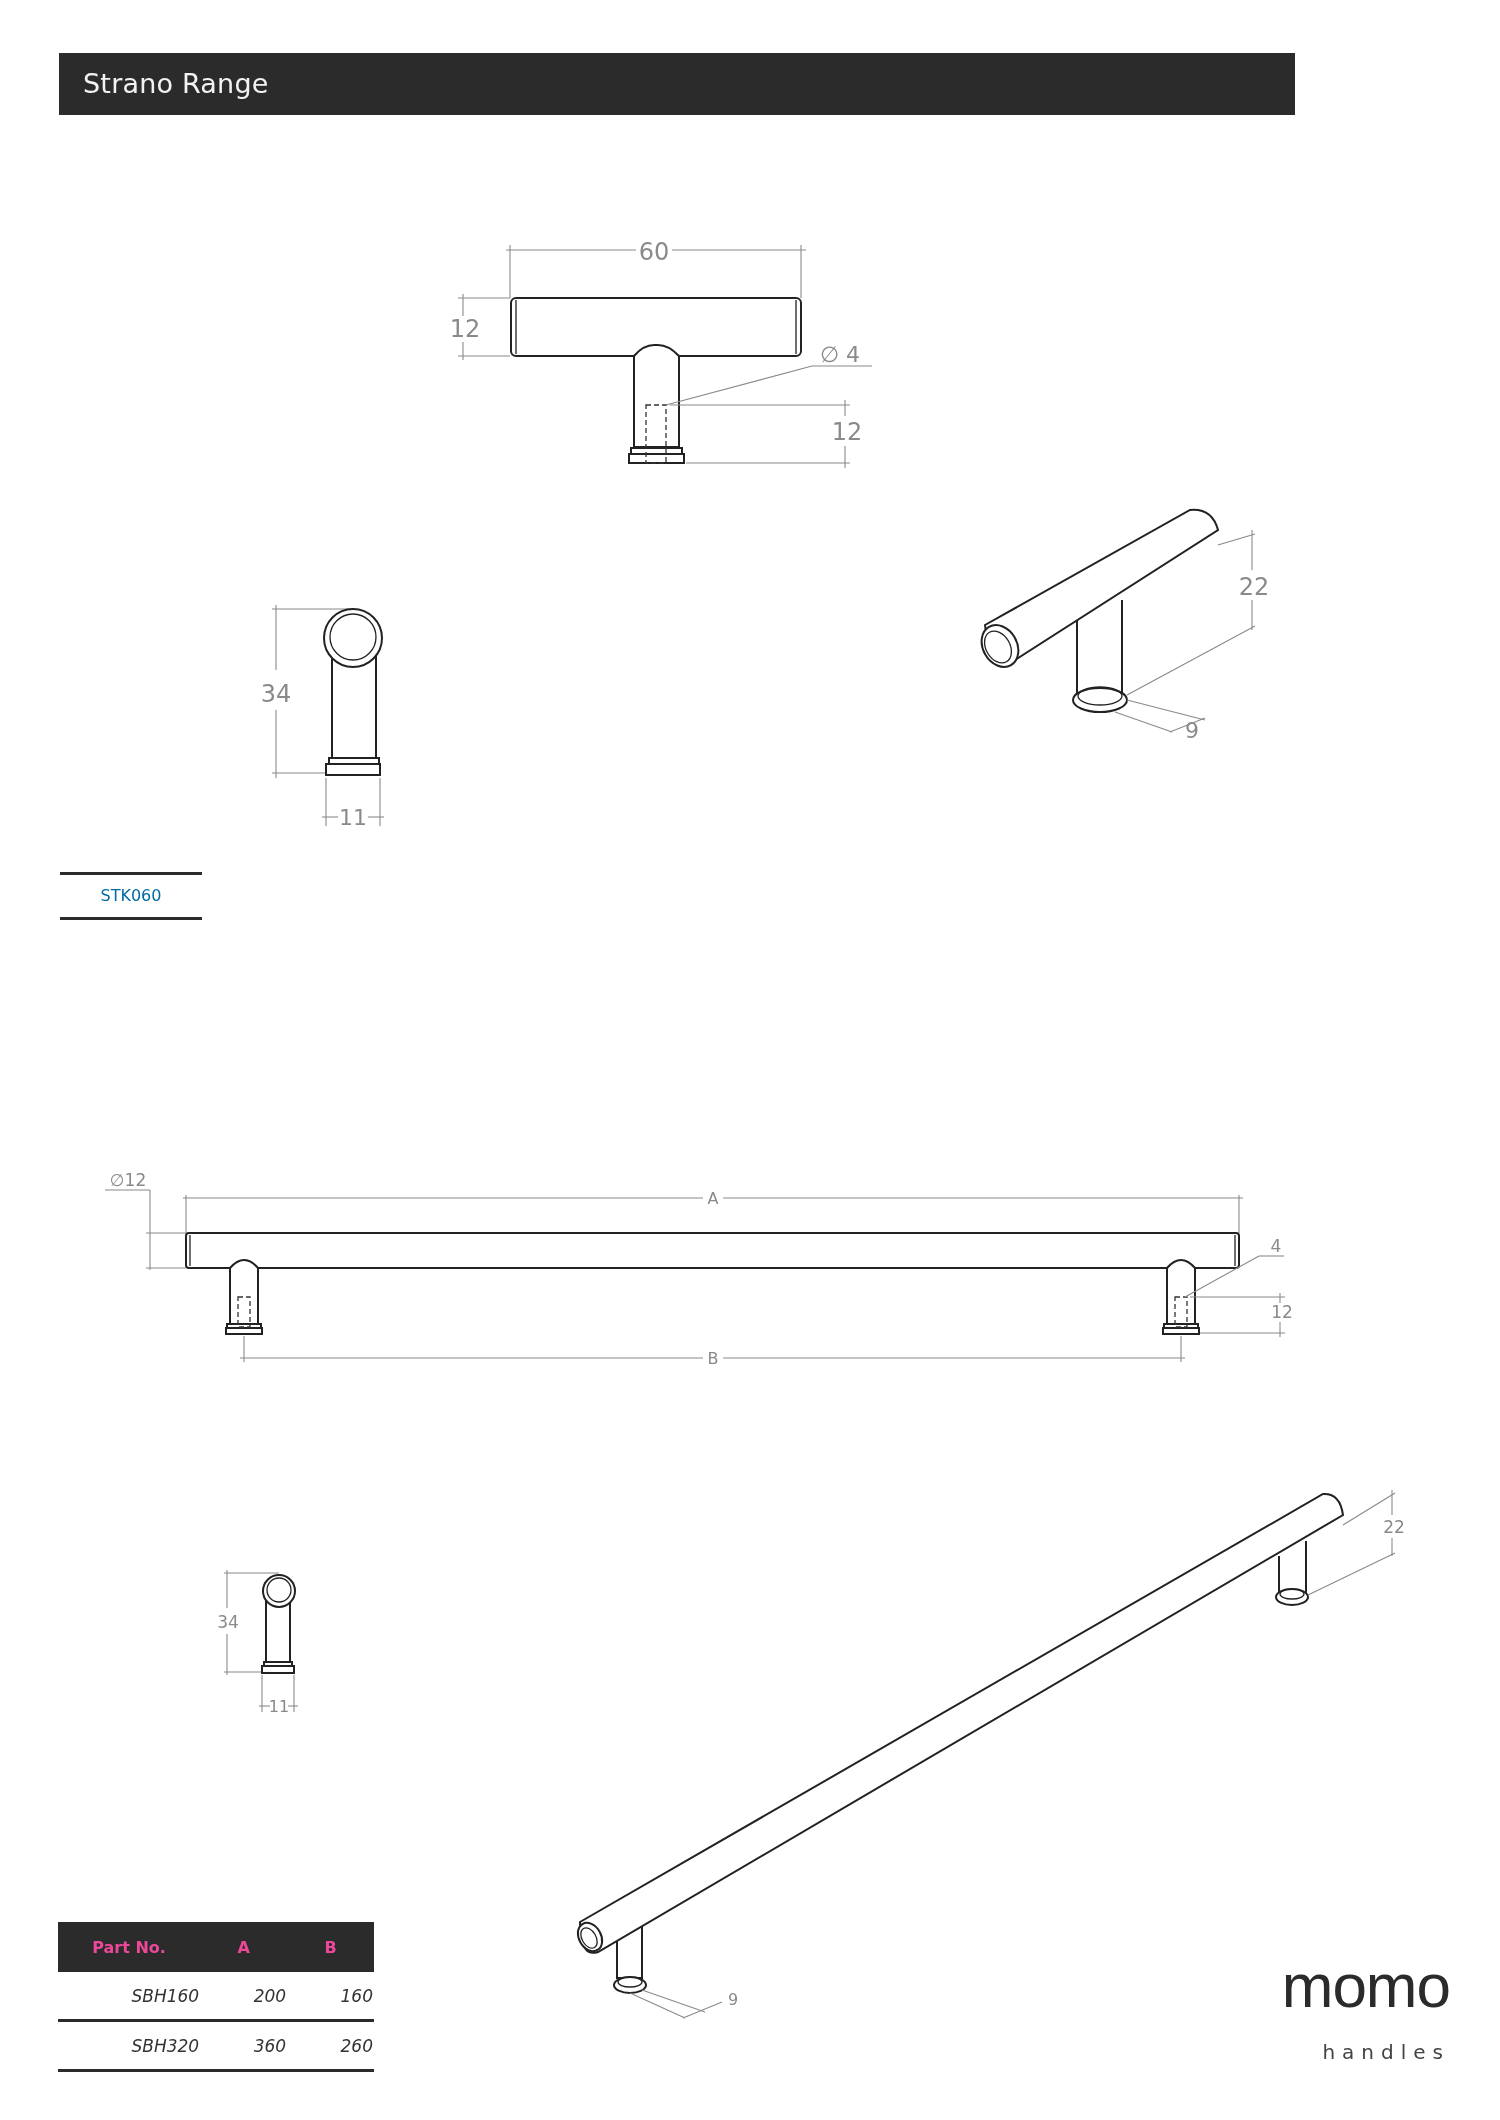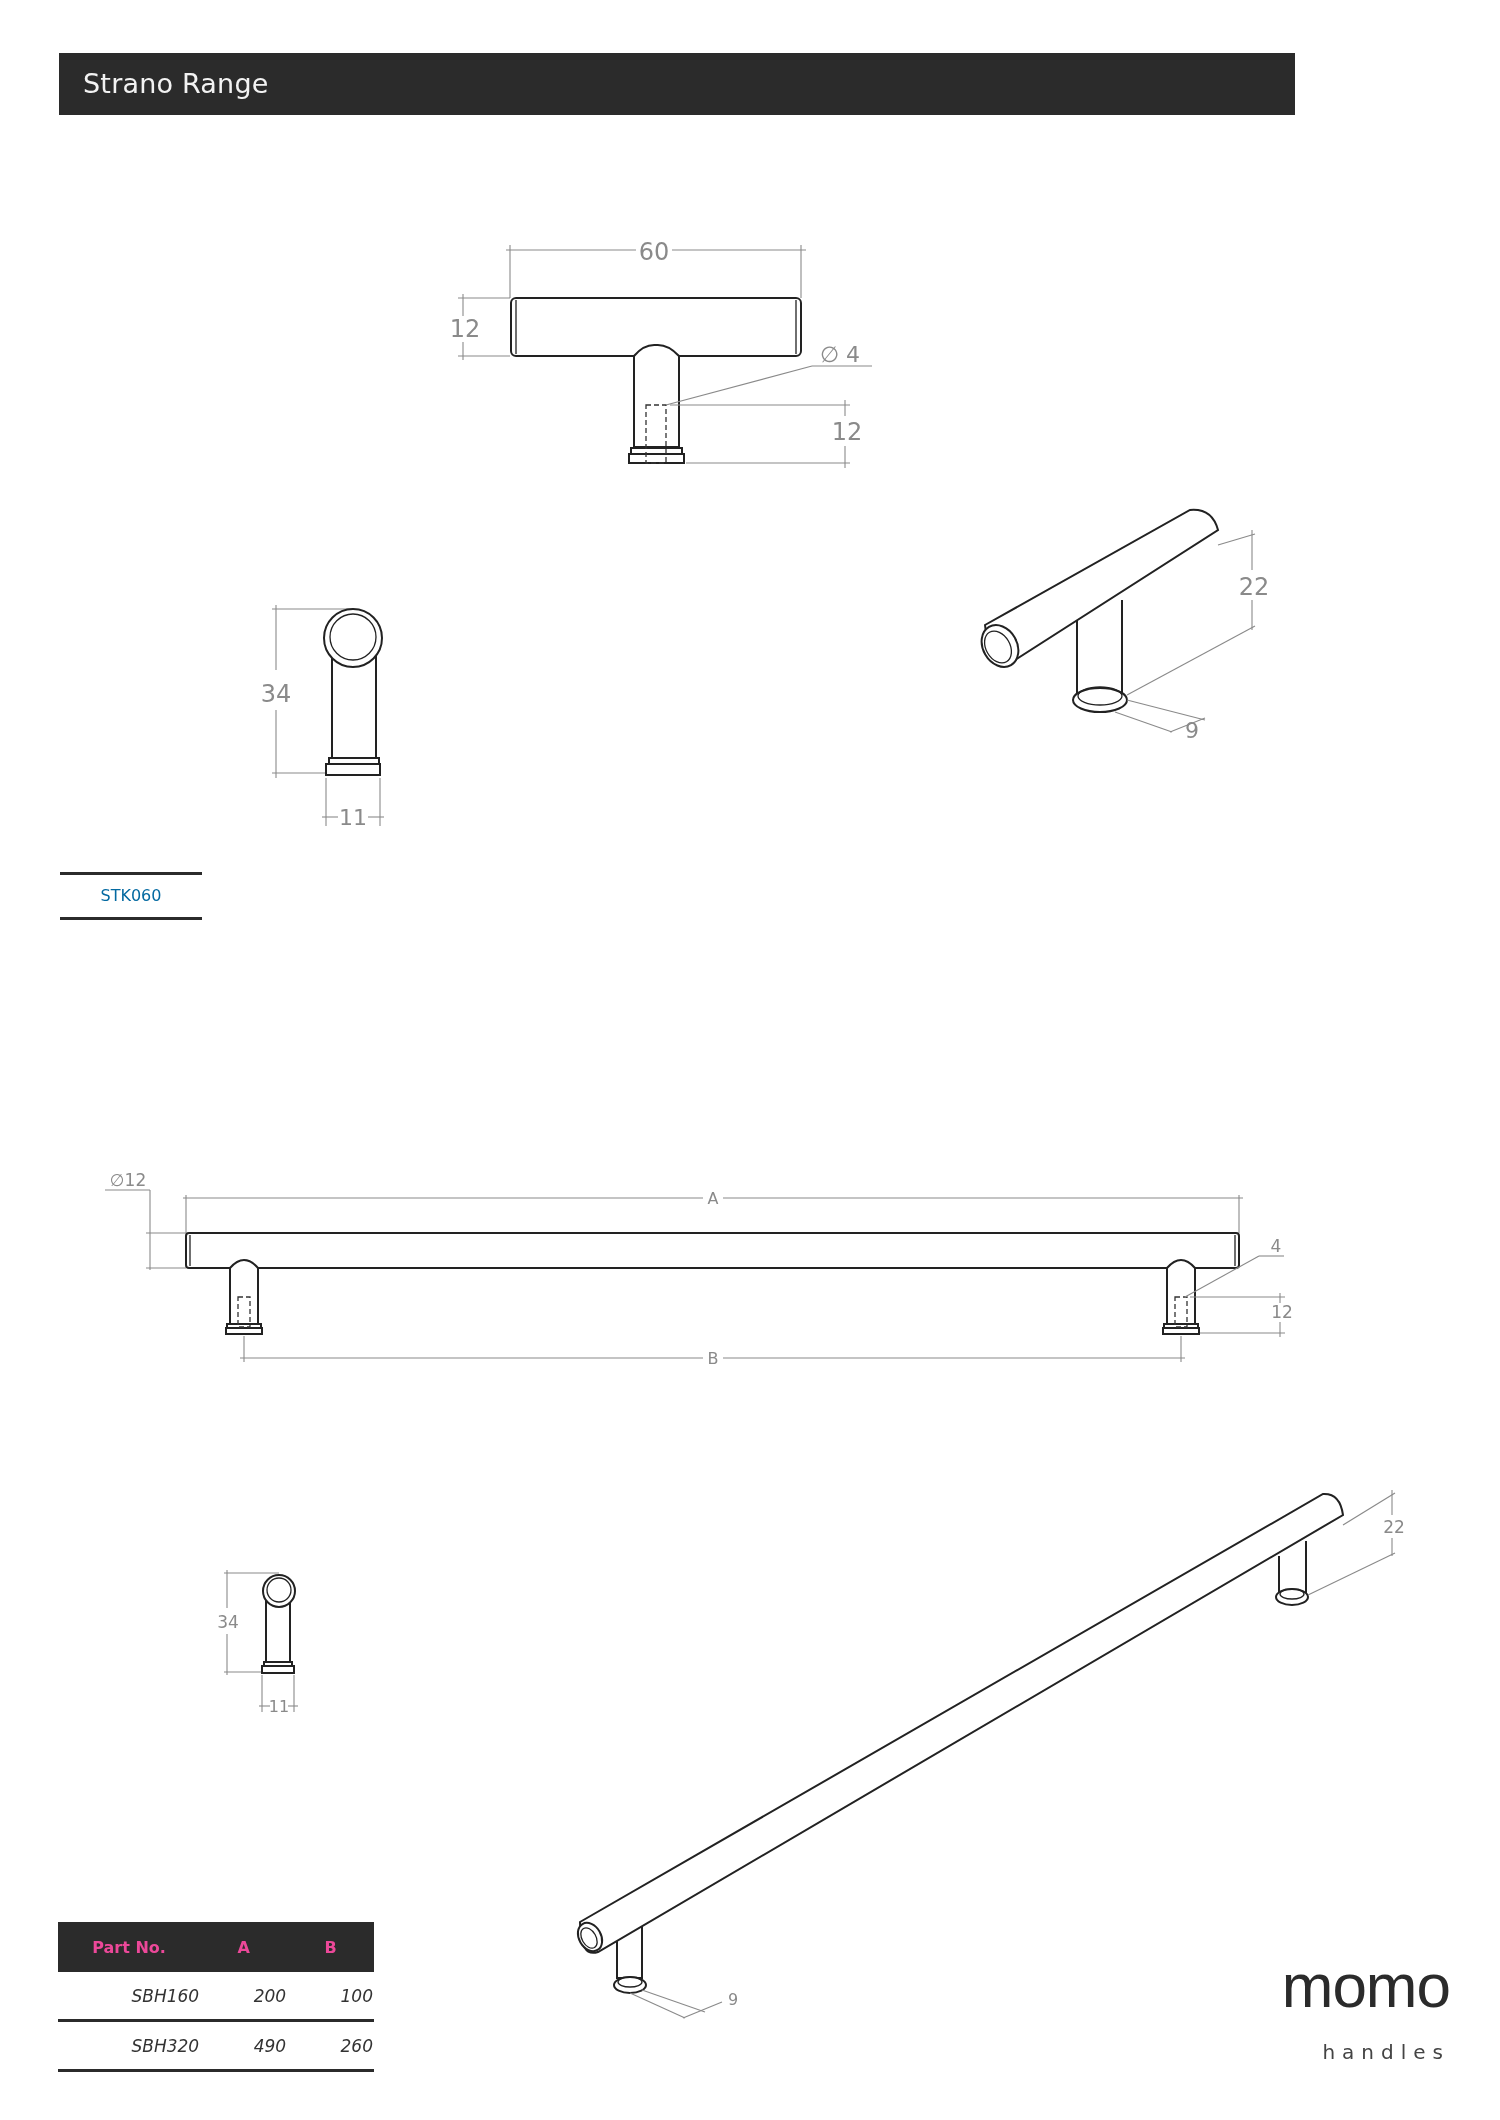--- a/index.html
+++ b/index.html
@@ -186,25 +186,25 @@
     <tr>
       <th>Part No.</th>
       <th>A</th>
       <th>B</th>
     </tr>
   </thead>
   <tbody>
     <tr>
       <td>SBH160</td>
       <td>200</td>
-      <td>100</td>
+      <td>160</td>
     </tr>
     <tr>
       <td>SBH320</td>
-      <td>490</td>
+      <td>360</td>
       <td>260</td>
     </tr>
   </tbody>
 </table>
 
 <div class="logo">
   <span class="logo-main">momo</span>
   <span class="logo-sub">handles</span>
 </div>
 

